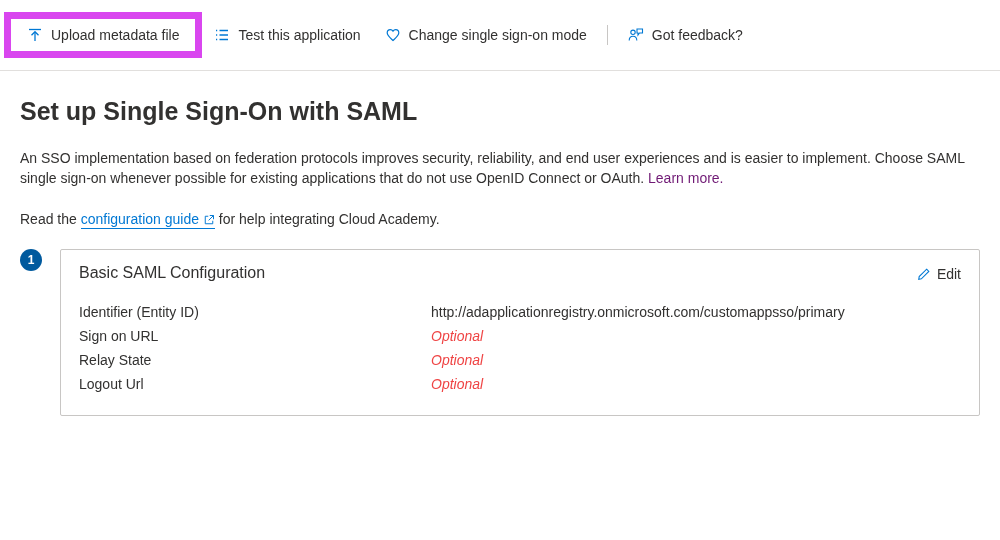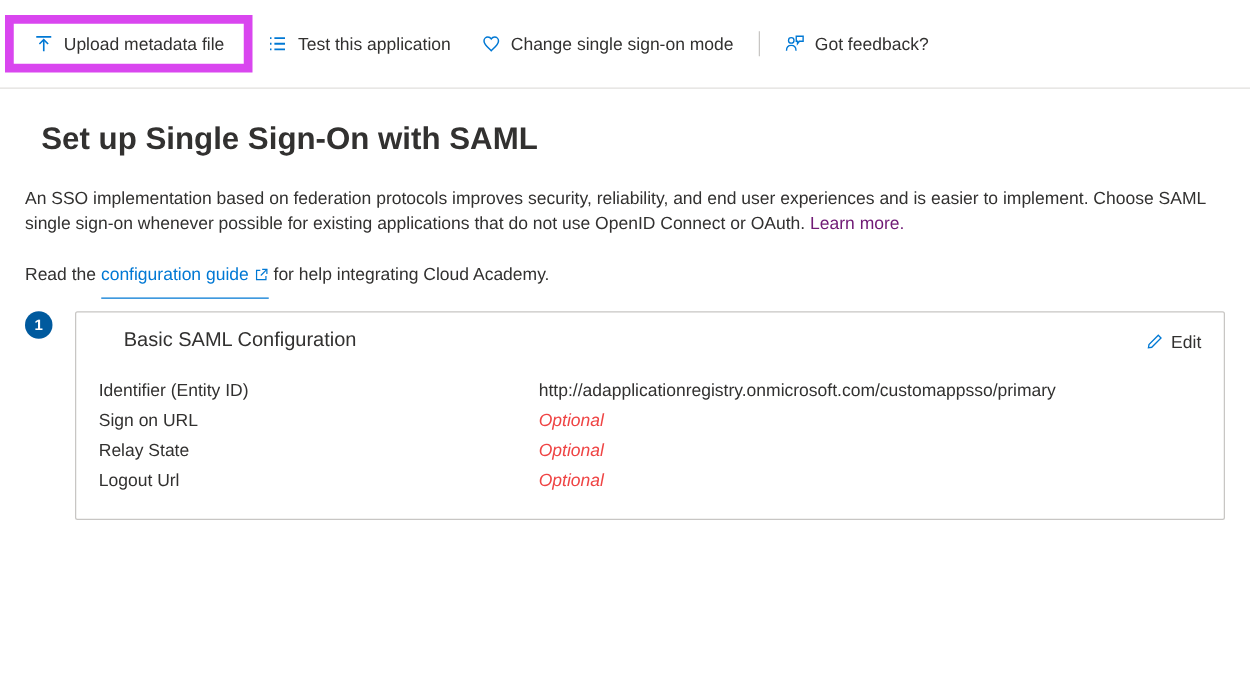--- a/index.html
+++ b/index.html
@@ -47,21 +47,21 @@
     height: 20px;
     background: #c8c6c4;
     margin: 0 8px;
   }
   .content {
     padding: 26px 20px 20px 20px;
   }
   h1 {
     font-size: 25px;
     font-weight: 600;
-    margin: 0 0 22px 13px;
+    margin: 0 0 22px 0;
     color: #323130;
   }
   .desc {
     font-size: 14px;
     line-height: 1.45;
     margin: 0 0 22px 0;
     color: #323130;
   }
   .desc a {
     color: #701a75;
@@ -69,21 +69,21 @@
     text-align: center;
   }
   .guide-line {
     font-size: 14px;
     margin-bottom: 22px;
   }
   .guide-line a {
     color: #0078d4;
     text-decoration: none;
     border-bottom: 1px solid #0078d4;
-    padding-bottom: 11px;
+    padding-bottom: 1px;
   }
   .ext-icon {
     display: inline-flex;
     color: #0078d4;
     vertical-align: middle;
   }
   .step-wrap {
     display: flex;
     align-items: flex-start;
     gap: 18px;
@@ -104,23 +104,22 @@
   }
   .card {
     border: 1px solid #c8c6c4;
     border-radius: 2px;
     padding: 14px 18px 18px 18px;
     flex: 1;
   }
   .card-head {
     display: flex;
     justify-content: space-between;
-    align-items: center;
+    align-items: flex-end;
     margin-bottom: 18px;
-    margin-left: 20px;
   }
   .card-title {
     font-size: 16px;
     font-weight: 400;
   }
   .edit-btn {
     display: inline-flex;
     align-items: center;
     gap: 6px;
     cursor: pointer;

